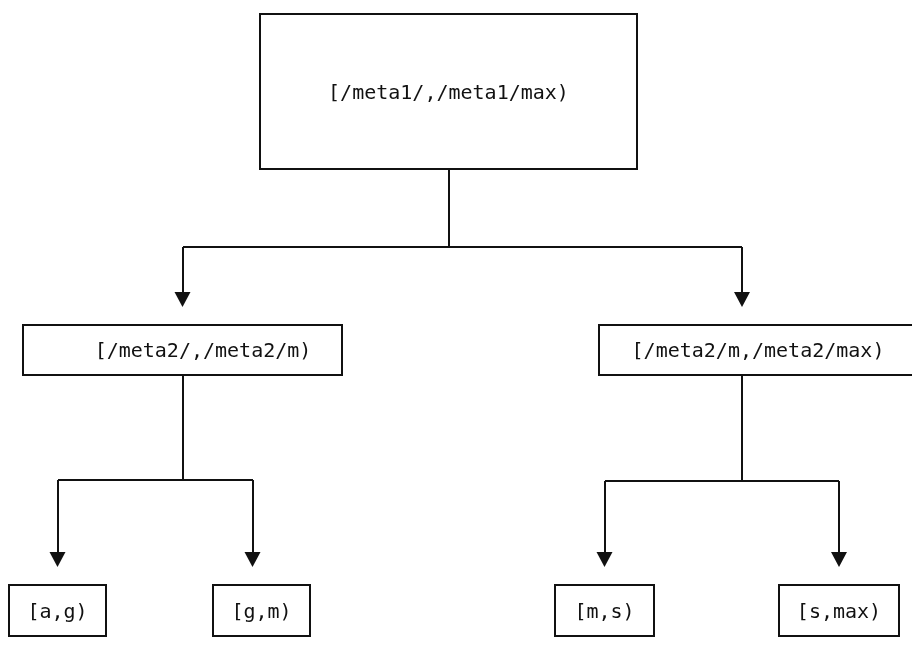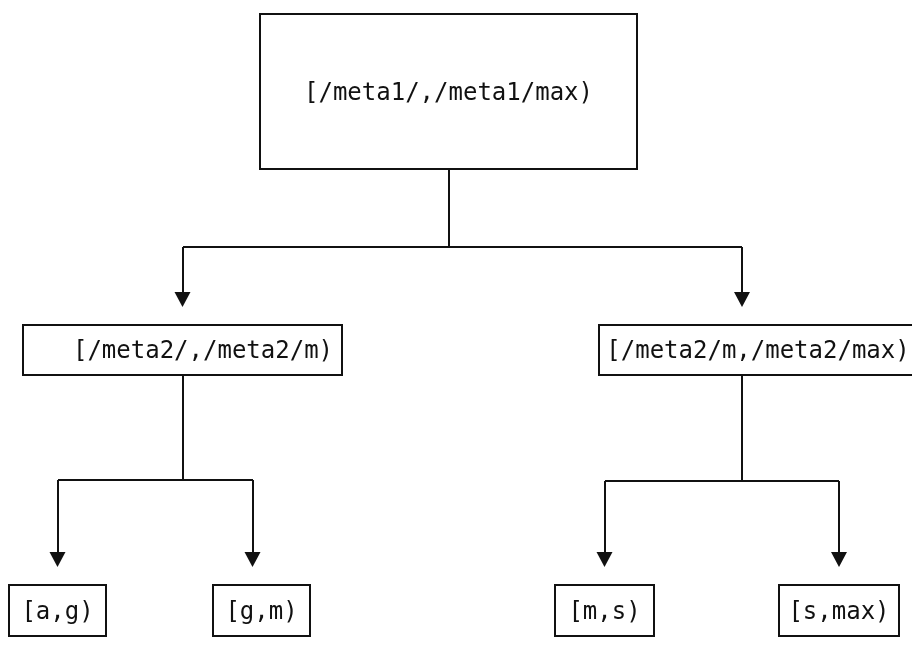--- a/index.html
+++ b/index.html
@@ -25,21 +25,21 @@
     left: 0; top: 0;
   }
   .node {
     position: absolute;
     box-sizing: border-box;
     border: 2px solid #111111;
     background: #ffffff;
     display: flex;
     align-items: center;
     justify-content: center;
-    font-size: 24px;
+    font-size: 20px;
     line-height: 1;
     color: #111111;
     white-space: nowrap;
     letter-spacing: 0;
   }
   .node span {
     display: inline-block;
   }
   
   .node-root      { left: 259px; top: 13px;  width: 379px; height: 157px; }

